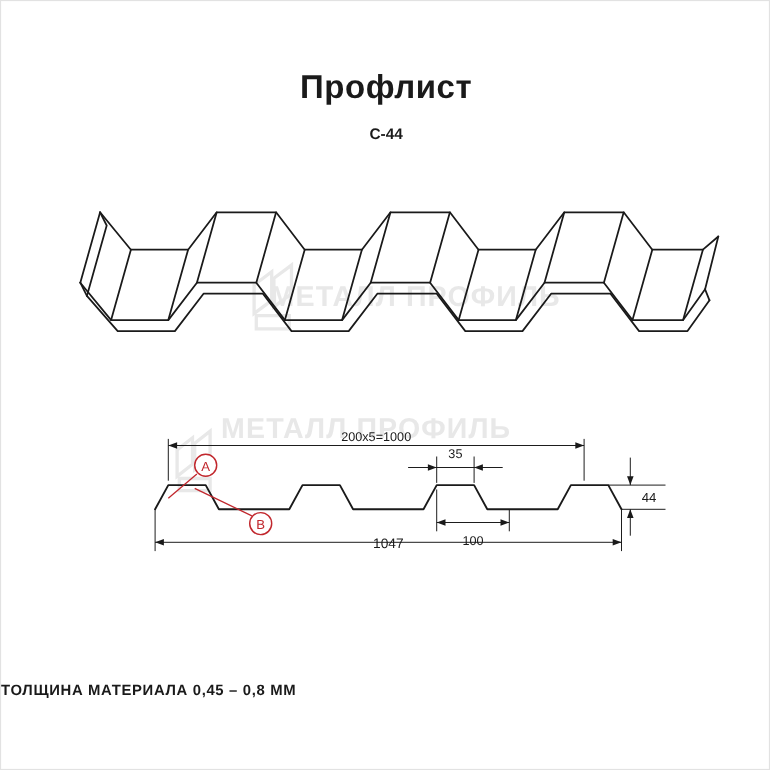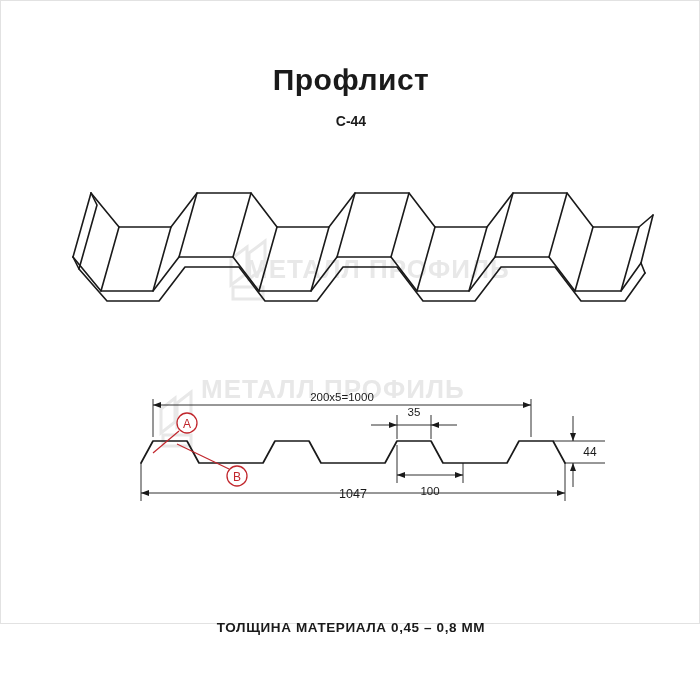--- a/index.html
+++ b/index.html
@@ -10,21 +10,21 @@
     width: 700px;
     height: 700px;
     background: #ffffff;
     font-family: "Liberation Sans", sans-serif;
     color: #1a1a1a;
     overflow: hidden;
   }
   .page {
     position: relative;
     width: 700px;
-    height: 624px;
+    height: 700px;
     box-sizing: border-box;
     border: 1px solid #e2e2e2;
     padding-left: 28px;
   }
   .title {
     position: absolute;
     top: 62px;
     left: 0;
     width: 700px;
     text-align: center;
@@ -41,21 +41,20 @@
     text-align: center;
     font-size: 14px;
     font-weight: bold;
     color: #1a1a1a;
   }
   .footer-note {
     position: absolute;
     top: 619px;
     left: 0;
     width: 700px;
-    text-align: center;
     font-size: 13.5px;
     font-weight: bold;
     letter-spacing: 0.6px;
     color: #1a1a1a;
   }
   .art {
     position: absolute;
     top: 0;
     left: 0;
     width: 700px;

